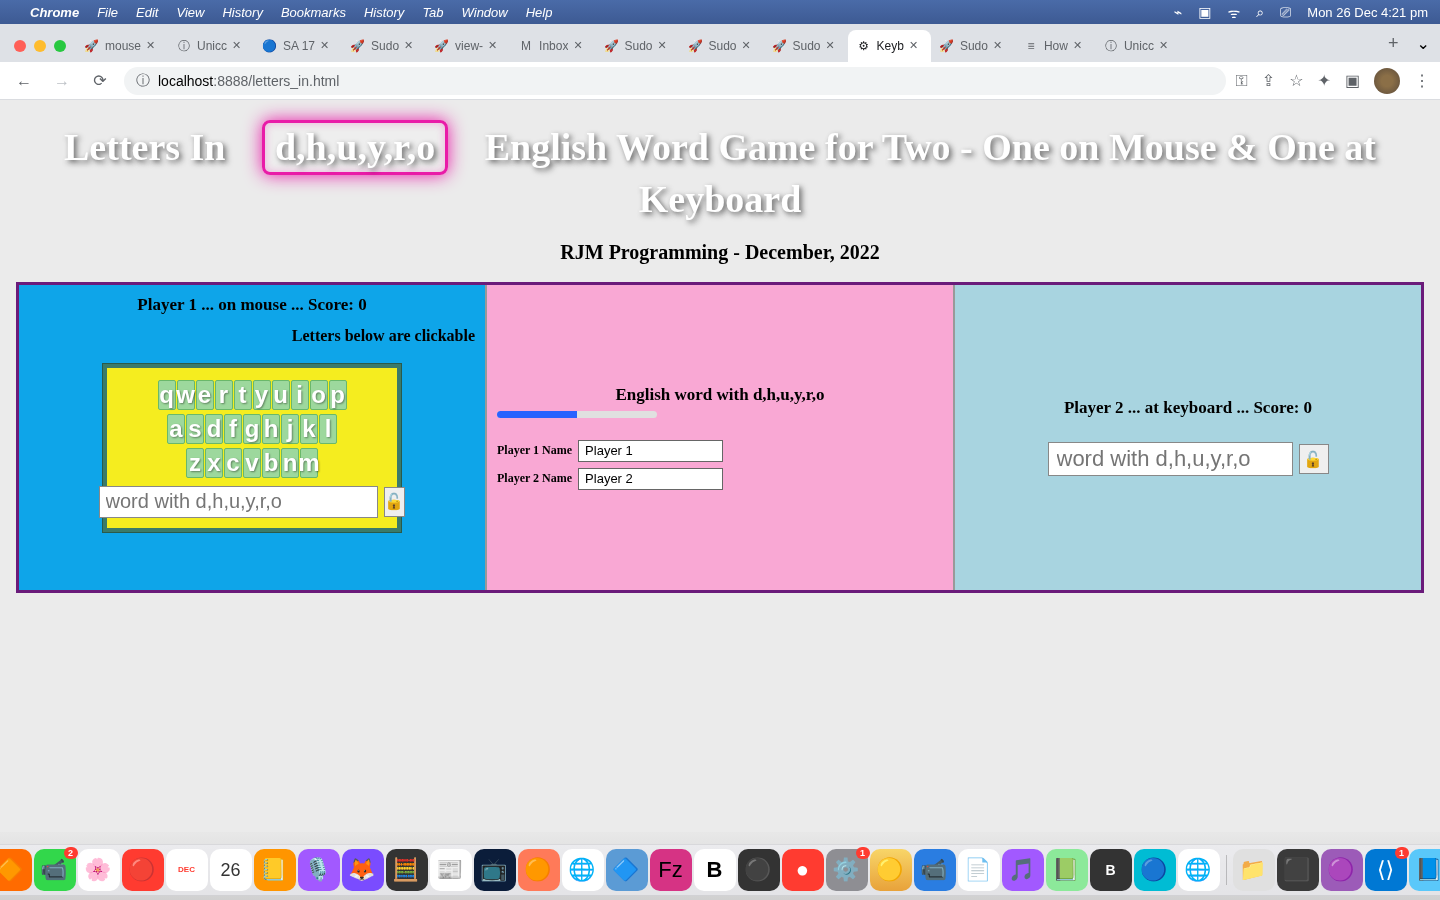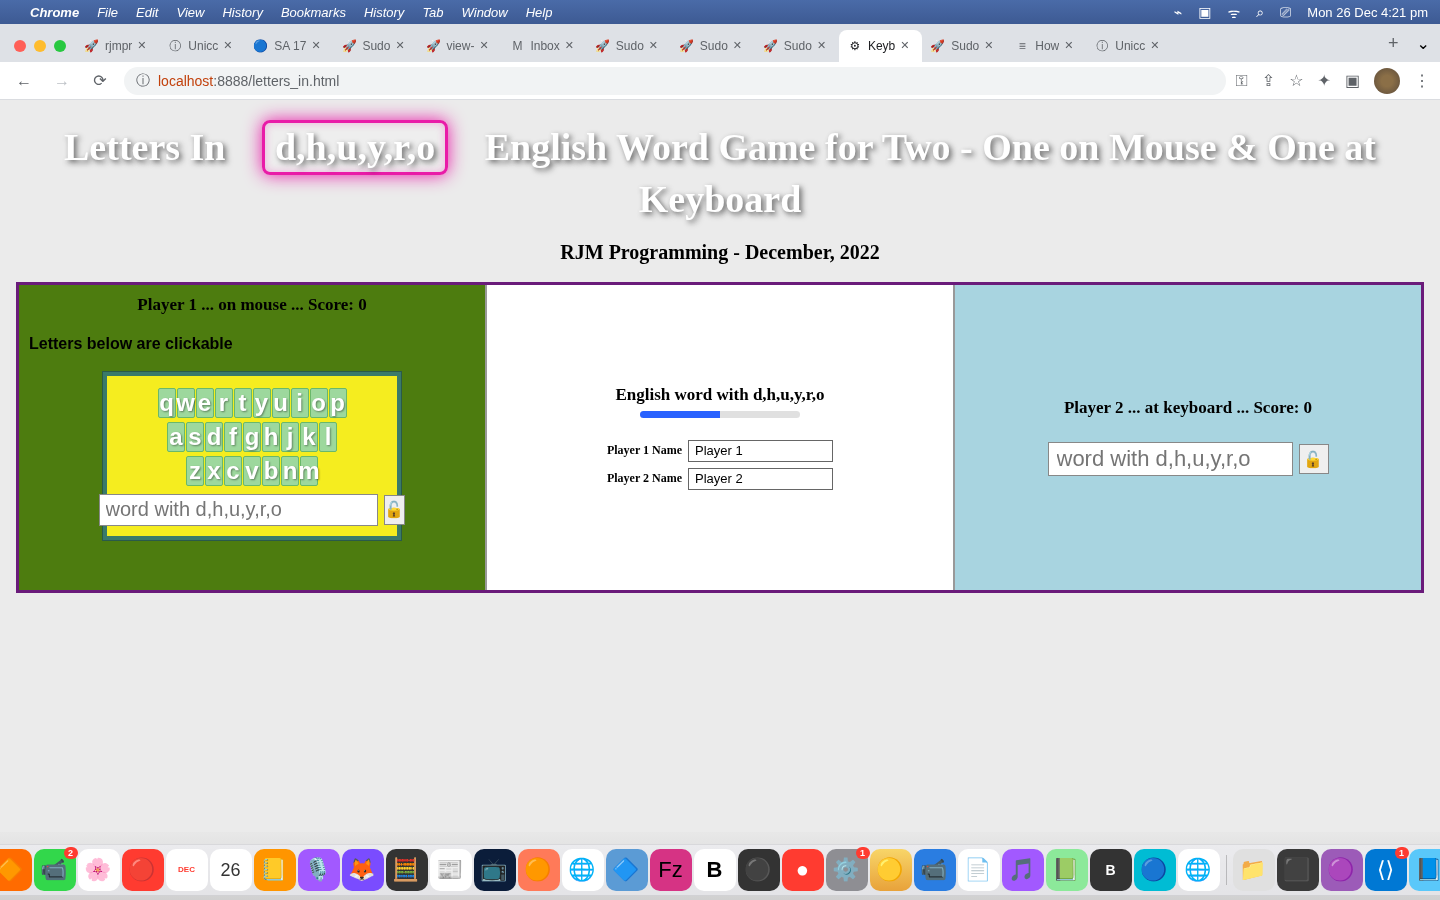--- a/index.html
+++ b/index.html
@@ -107,21 +107,21 @@
       background: #f1f3f4;
       border-radius: 14px;
       display: flex;
       align-items: center;
       padding: 0 12px;
       gap: 8px;
       font-size: 14px;
       color: #202124;
     }
     .omnibox .info-icon { color: #5f6368; font-size: 14px; }
-    .omnibox .url-host { color: #c2410c; }
+    .omnibox .url-host { color: #000000; }
     .omnibox .url-path { color: #5f6368; }
     .toolbar-right { display: flex; align-items: center; gap: 14px; color: #5f6368; }
     .toolbar-icon { font-size: 16px; cursor: pointer; }
     .avatar { width: 26px; height: 26px; border-radius: 50%; background: radial-gradient(circle, #8b6f47 30%, #5a4a3a 100%); }
     
     
     .page {
       flex: 1;
       background: #ebebeb;
       overflow: auto;
@@ -166,37 +166,37 @@
       border: 3px solid #6a1b7a;
       display: flex;
       background: #b5b5b5;
     }
     
     .panel {
       flex: 1;
       min-height: 305px;
       padding: 10px;
     }
-    .panel-left { background: #4d7c0f; border-right: 2px solid #999; }
-    .panel-mid { background: #ffffff; border-right: 2px solid #999; display: flex; flex-direction: column; align-items: center; justify-content: center; gap: 6px; }
+    .panel-left { background: #0ea5e9; border-right: 2px solid #999; }
+    .panel-mid { background: #f9a8d4; border-right: 2px solid #999; display: flex; flex-direction: column; justify-content: center; gap: 6px; }
     .panel-right { background: #a8d4e0; display: flex; flex-direction: column; align-items: center; justify-content: center; }
     
     .panel-header {
       font-family: Georgia, serif;
       font-weight: bold;
       font-size: 17px;
       text-align: center;
       color: #000;
     }
     .panel-sub {
-      font-family: Liberation Sans, sans-serif;
+      font-family: Liberation Serif, serif;
       font-weight: bold;
       font-size: 16px;
-      text-align: left;
-      margin-top: 20px;
+      text-align: right;
+      margin-top: 12px;
       color: #000;
     }
     
     .keyboard-box {
       margin: 18px auto 0;
       width: 300px;
       background: #3a7a6a;
       padding: 4px;
       border: 1px solid #2a5a4a;
     }
@@ -365,21 +365,21 @@
 
   <div class="tab-bar">
     <div class="traffic-lights">
       <div class="tl tl-red"></div>
       <div class="tl tl-yellow"></div>
       <div class="tl tl-green"></div>
     </div>
     <div class="tabs" id="tabs-container">
         <div class="tab">
           <span class="tab-favicon">🚀</span>
-          <span class="tab-title">rjmpr</span>
+          <span class="tab-title">mouse</span>
           <span class="tab-close">✕</span>
         </div>
         <div class="tab">
           <span class="tab-favicon">ⓘ</span>
           <span class="tab-title">Unicc</span>
           <span class="tab-close">✕</span>
         </div>
         <div class="tab">
           <span class="tab-favicon">🔵</span>
           <span class="tab-title">SA 17</span>

